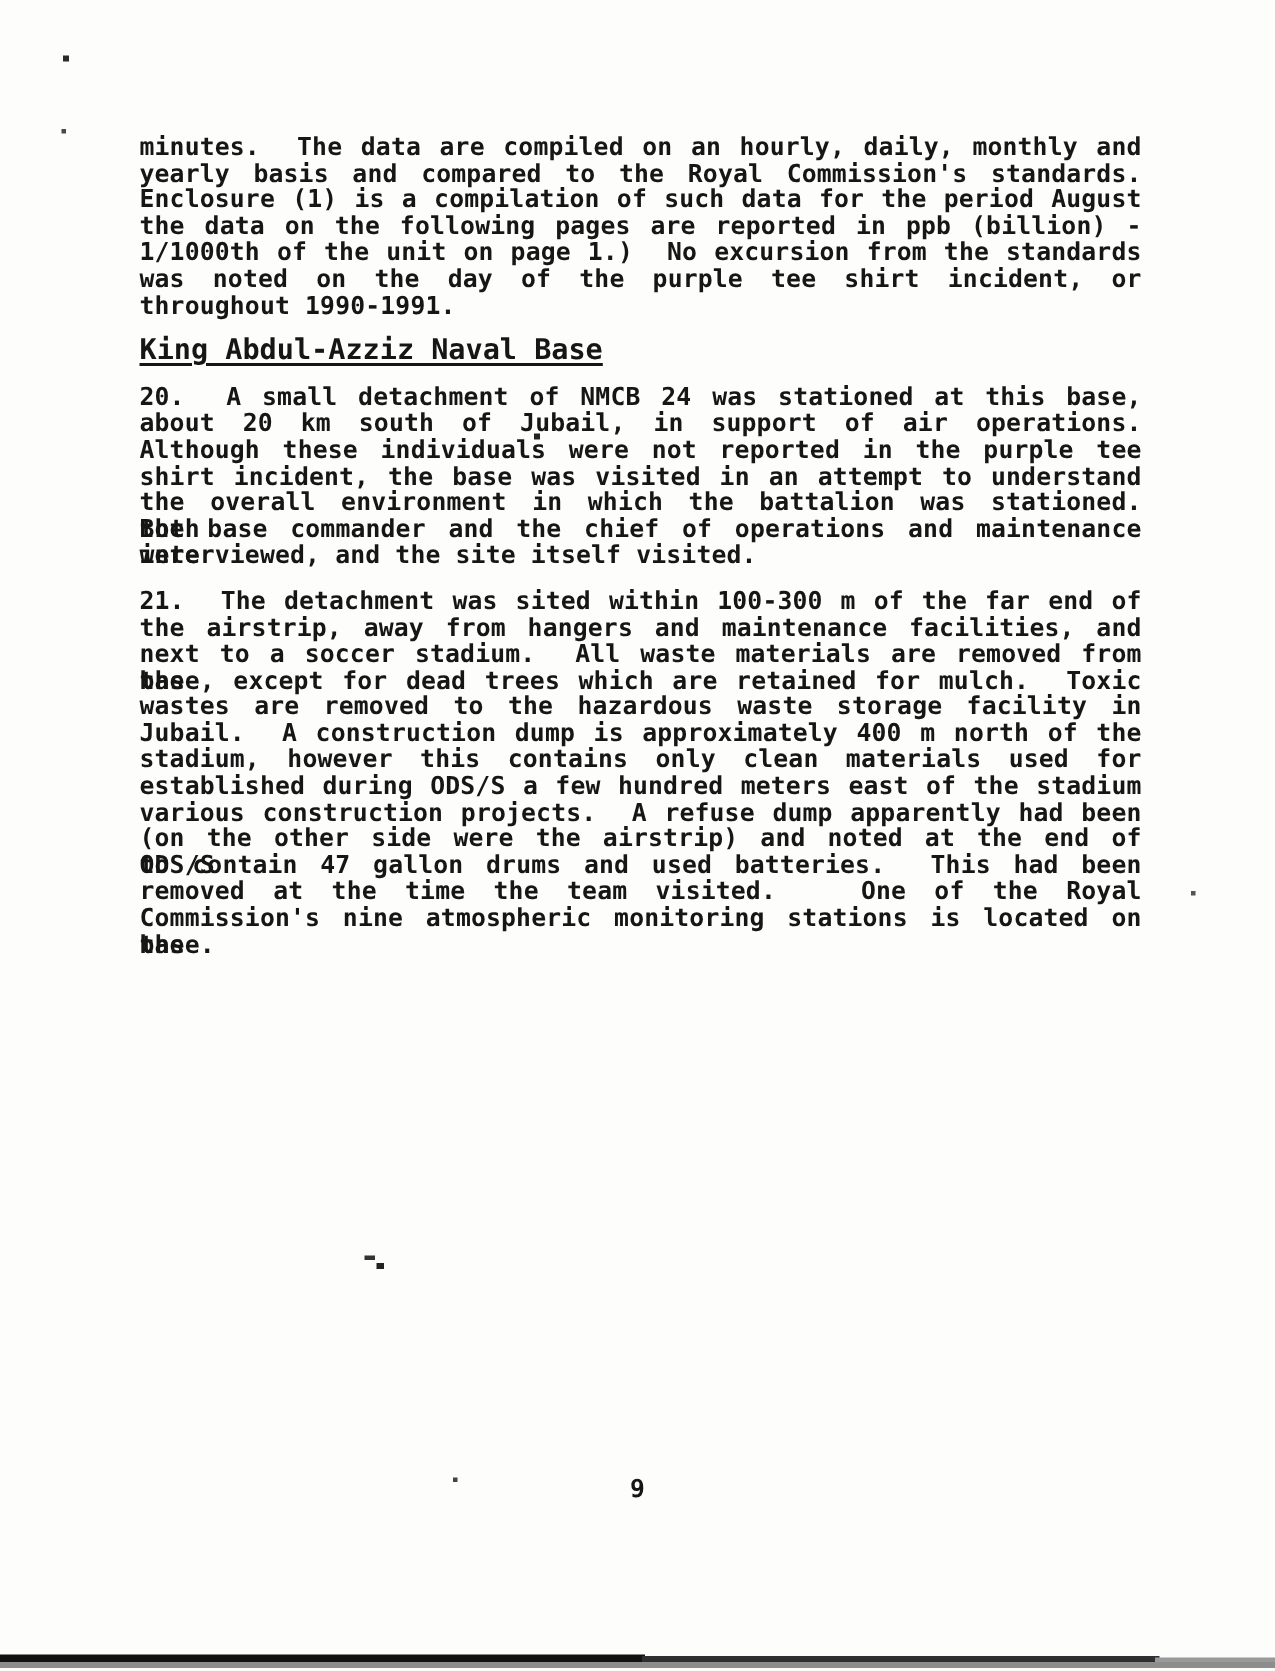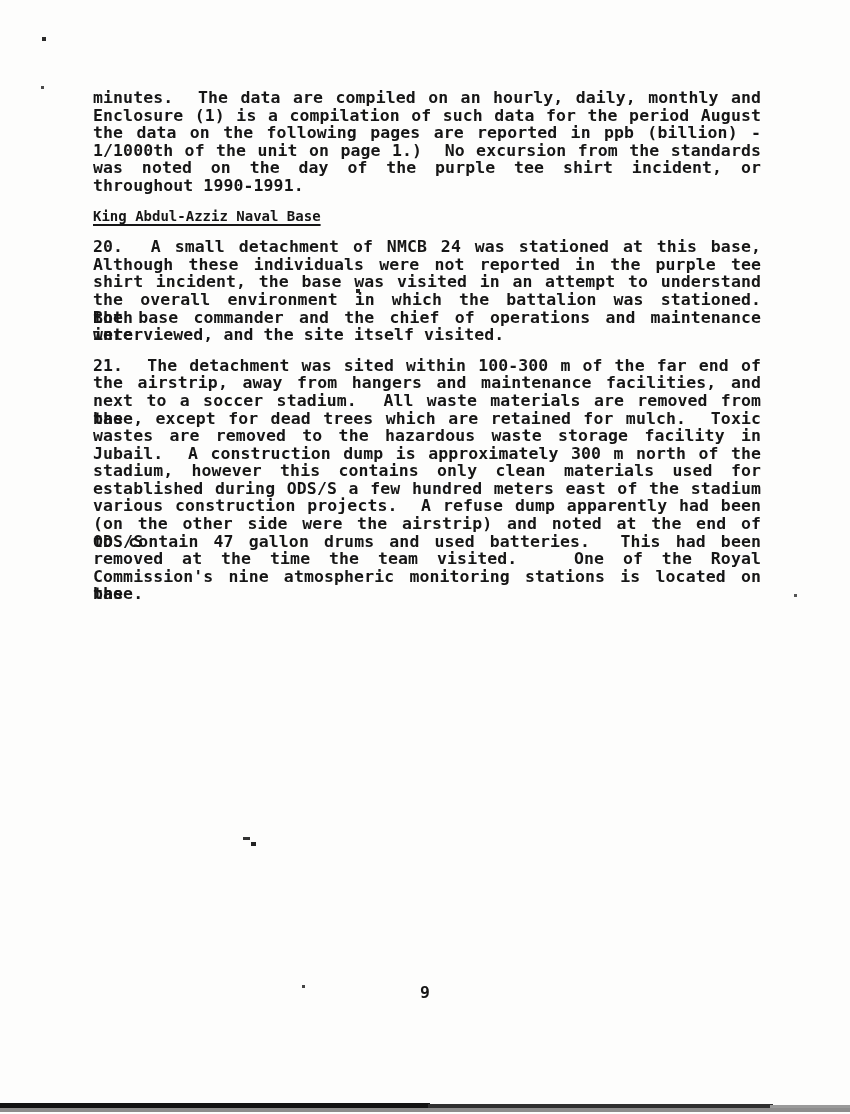--- a/index.html
+++ b/index.html
@@ -33,21 +33,21 @@
     white-space: pre-wrap;
     text-align: justify;
     text-align-last: justify;
     letter-spacing: 0.1px;
   }
   .line.last {
     text-align: right;
     text-align-last: left;
   }
   .heading {
-    font-size: 14px;
+    font-size: 19px;
     line-height: 17.6px;
   }
   .heading-text {
     text-decoration: underline;
     text-decoration-thickness: 1.5px;
     text-underline-offset: 3px;
   }
   .page-number {
     position: absolute;
     top: 984px;
@@ -61,42 +61,44 @@
     position: absolute;
   }
 </style>
 </head>
 <body>
 
 <div class="page">
   <div class="content">
       <div class="block para">
         <div class="line">minutes.  The data are compiled on an hourly, daily, monthly and</div>
+        <div class="line">yearly basis and compared to the Royal Commission's standards.</div>
         <div class="line">Enclosure (1) is a compilation of such data for the period August</div>
         <div class="line">the data on the following pages are reported in ppb (billion) -</div>
         <div class="line">1/1000th of the unit on page 1.)  No excursion from the standards</div>
         <div class="line">was noted on the day of the purple tee shirt incident, or</div>
         <div class="line last">throughout 1990-1991.</div>
       </div>
       <div class="block heading"><span class="heading-text">King Abdul-Azziz Naval Base</span></div>
       <div class="block para">
         <div class="line">20.  A small detachment of NMCB 24 was stationed at this base,</div>
+        <div class="line">about 20 km south of Jubail, in support of air operations.</div>
         <div class="line">Although these individuals were not reported in the purple tee</div>
         <div class="line">shirt incident, the base was visited in an attempt to understand</div>
         <div class="line">the overall environment in which the battalion was stationed.  Both</div>
         <div class="line">the base commander and the chief of operations and maintenance were</div>
         <div class="line last">interviewed, and the site itself visited.</div>
       </div>
       <div class="block para">
         <div class="line">21.  The detachment was sited within 100-300 m of the far end of</div>
         <div class="line">the airstrip, away from hangers and maintenance facilities, and</div>
         <div class="line">next to a soccer stadium.  All waste materials are removed from the</div>
         <div class="line">base, except for dead trees which are retained for mulch.  Toxic</div>
         <div class="line">wastes are removed to the hazardous waste storage facility in</div>
-        <div class="line">Jubail.  A construction dump is approximately 300 m north of the</div>
+        <div class="line">Jubail.  A construction dump is approximately 400 m north of the</div>
         <div class="line">stadium, however this contains only clean materials used for</div>
         <div class="line">established during ODS/S a few hundred meters east of the stadium</div>
         <div class="line">various construction projects.  A refuse dump apparently had been</div>
         <div class="line">(on the other side were the airstrip) and noted at the end of ODS/S</div>
         <div class="line">to contain 47 gallon drums and used batteries.  This had been</div>
         <div class="line">removed at the time the team visited.   One of the Royal</div>
         <div class="line">Commission's nine atmospheric monitoring stations is located on the</div>
         <div class="line last">base.</div>
       </div>
     </div>

